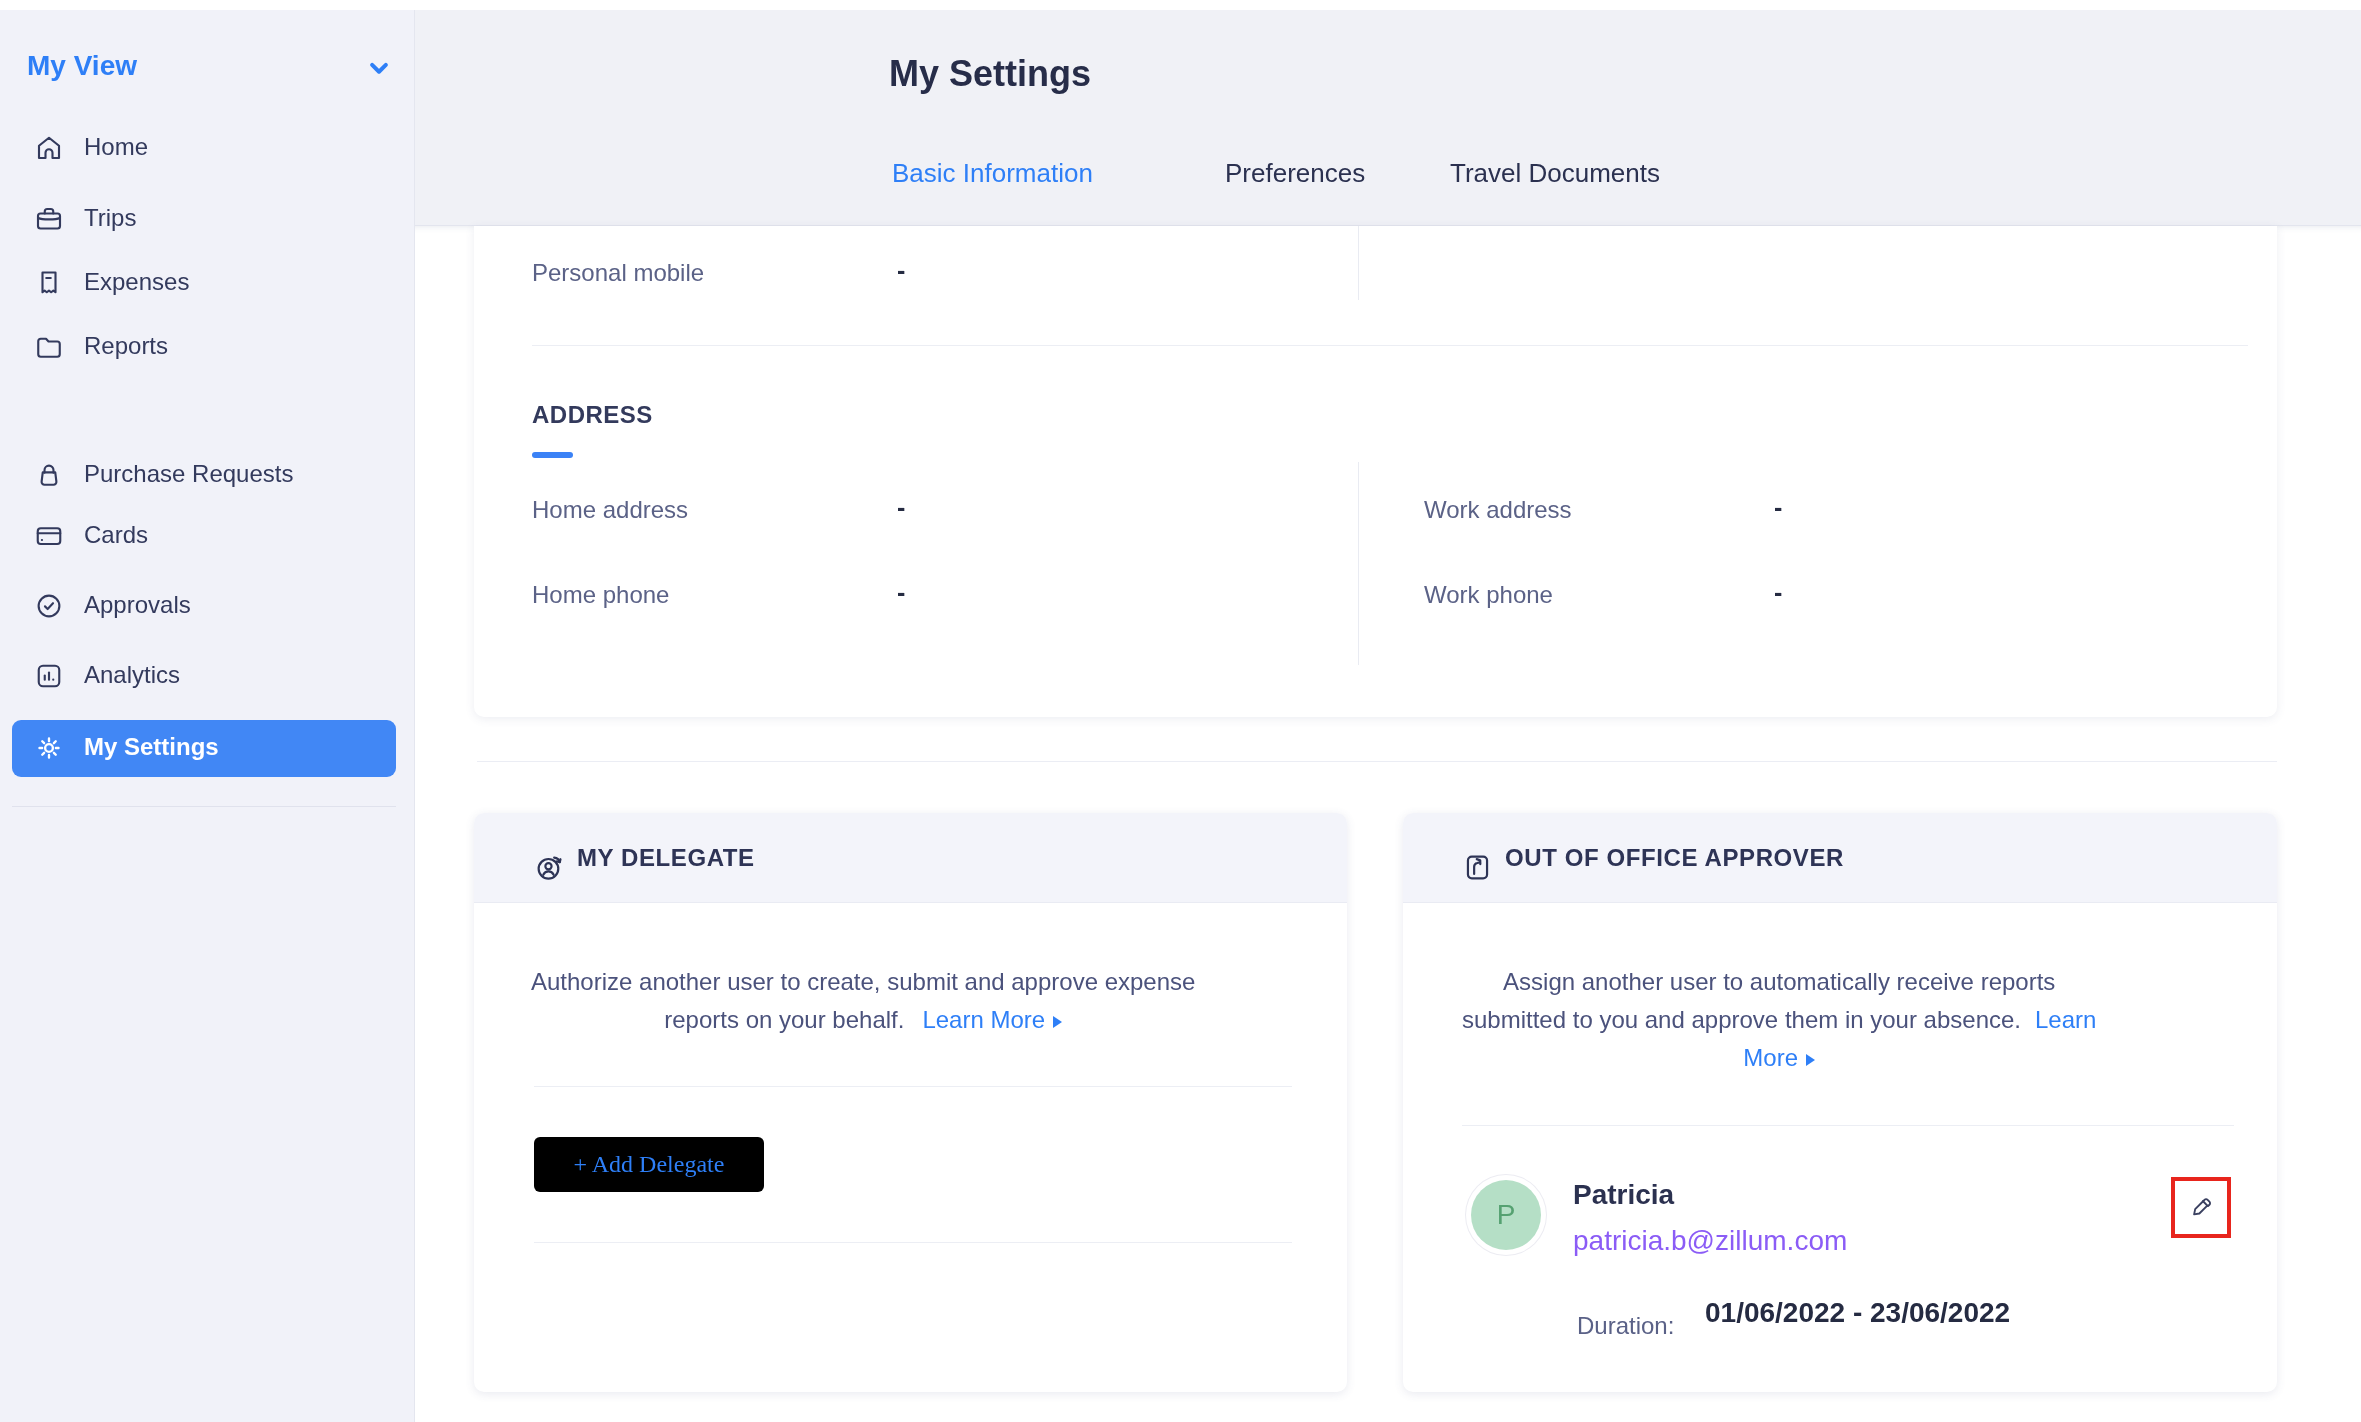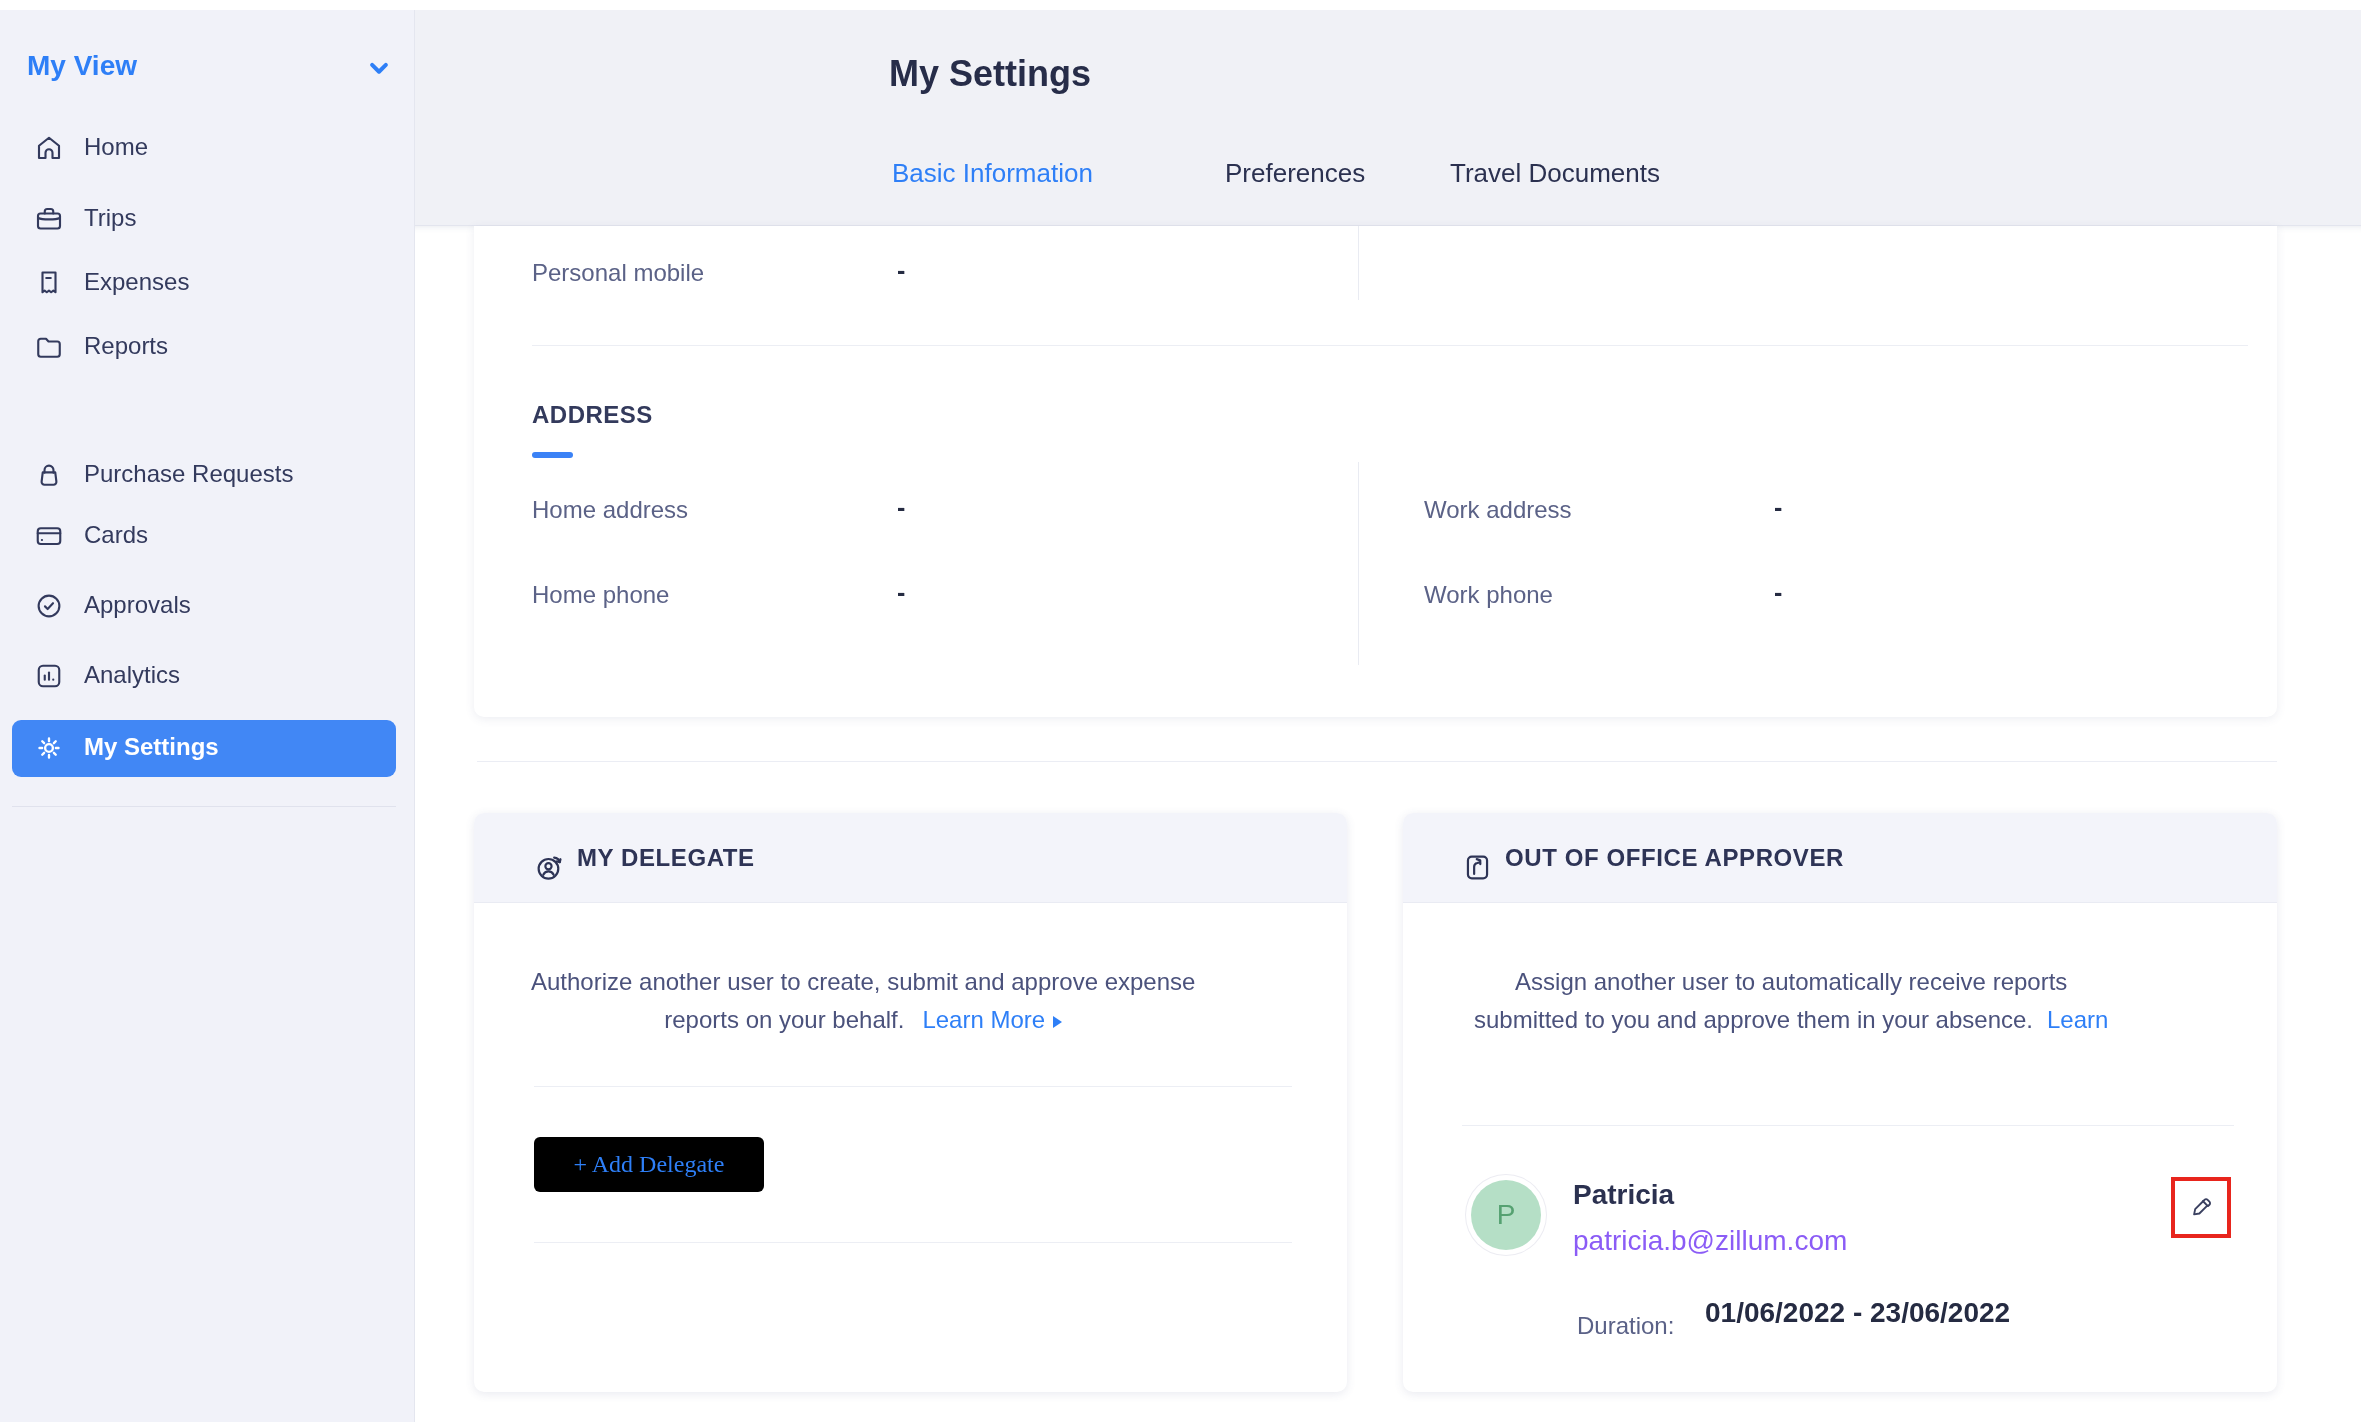--- a/index.html
+++ b/index.html
@@ -236,24 +236,27 @@
     <div class="bcard-header">
       <span class="abs" style="left:59px;top:29px;">
         <svg width="31" height="31" viewBox="0 0 24 24" fill="none" stroke="#2e3456" stroke-width="1.7" stroke-linecap="round" stroke-linejoin="round">
             <rect x="4.6" y="3.6" width="14.8" height="16.8" rx="3"></rect>
             <path d="M9.4 17v-5.6c0-1.4 1-2.6 2.4-2.9l1.9-.5"></path>
             <path d="M11.4 5.5l2.7 1 .1 2.9"></path>
           </svg>
       </span>
       <span class="bcard-title" style="left:102px;">OUT OF OFFICE APPROVER</span>
     </div>
-    <div class="bcard-desc" style="left:71px;top:150px;">
+    <div class="bcard-desc" style="left:59px;top:150px;">
       <div>Assign another user to automatically receive reports</div>
       <div>
         <span>submitted to you and approve them in your absence.</span><span class="link" style="margin-left:14px;">Learn</span>
+      </div>
+      <div>
+        <span class="link">More</span><span class="tri"></span>
       </div>
     </div>
     <div class="hline" style="position:absolute;left:59px;top:312px;width:772px;"></div>
 
     <div class="avatar">
       <div class="avatar-inner">P</div>
     </div>
     <div class="approver-name">Patricia</div>
     <div class="approver-email">patricia.b@zillum.com</div>
 

